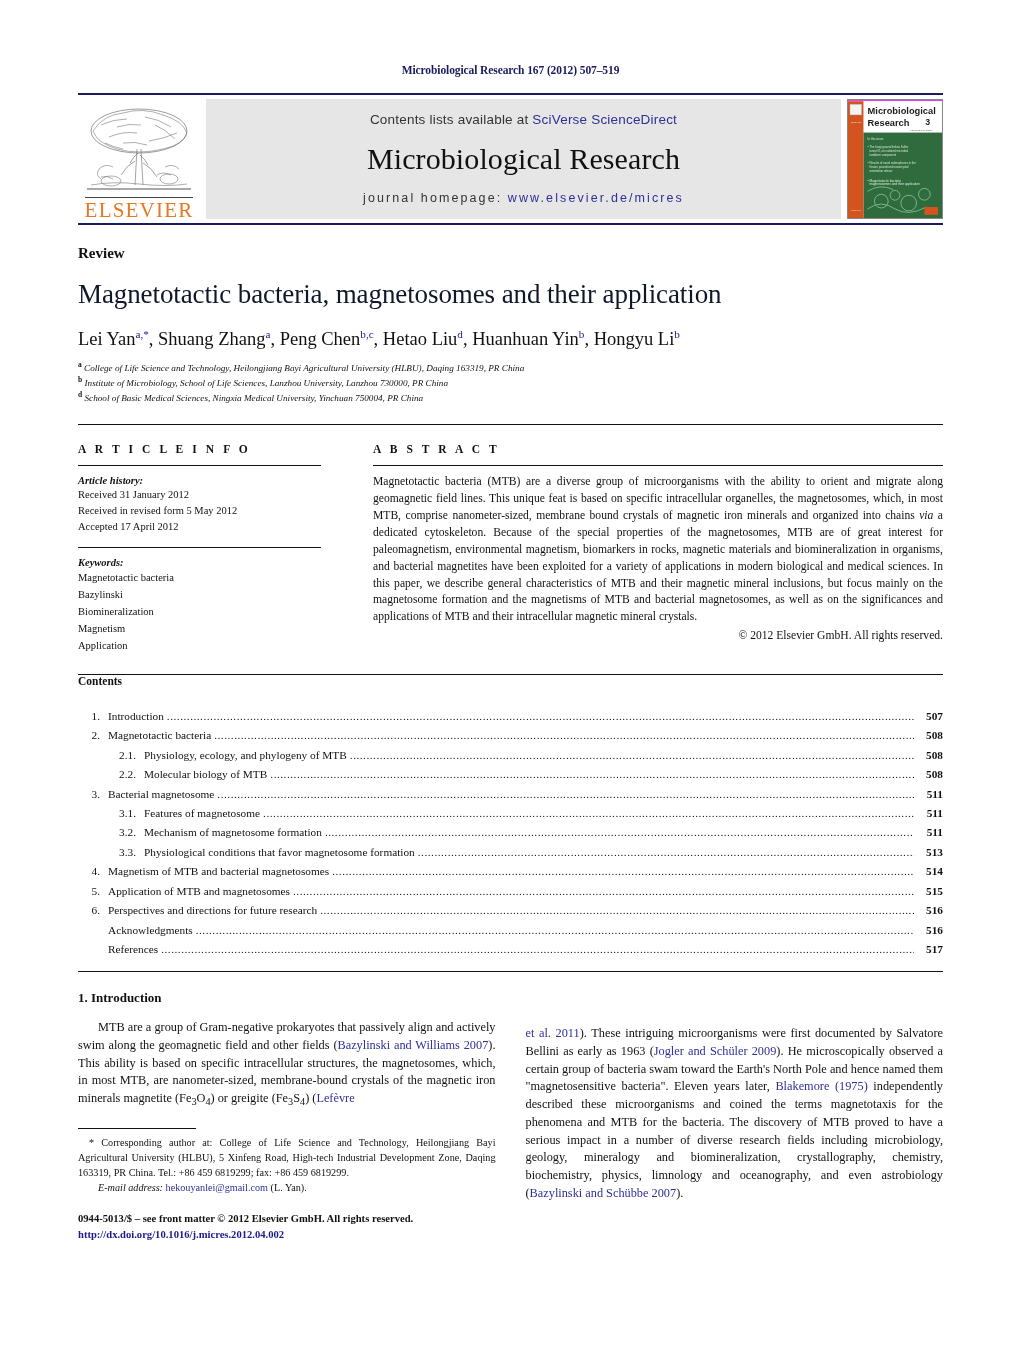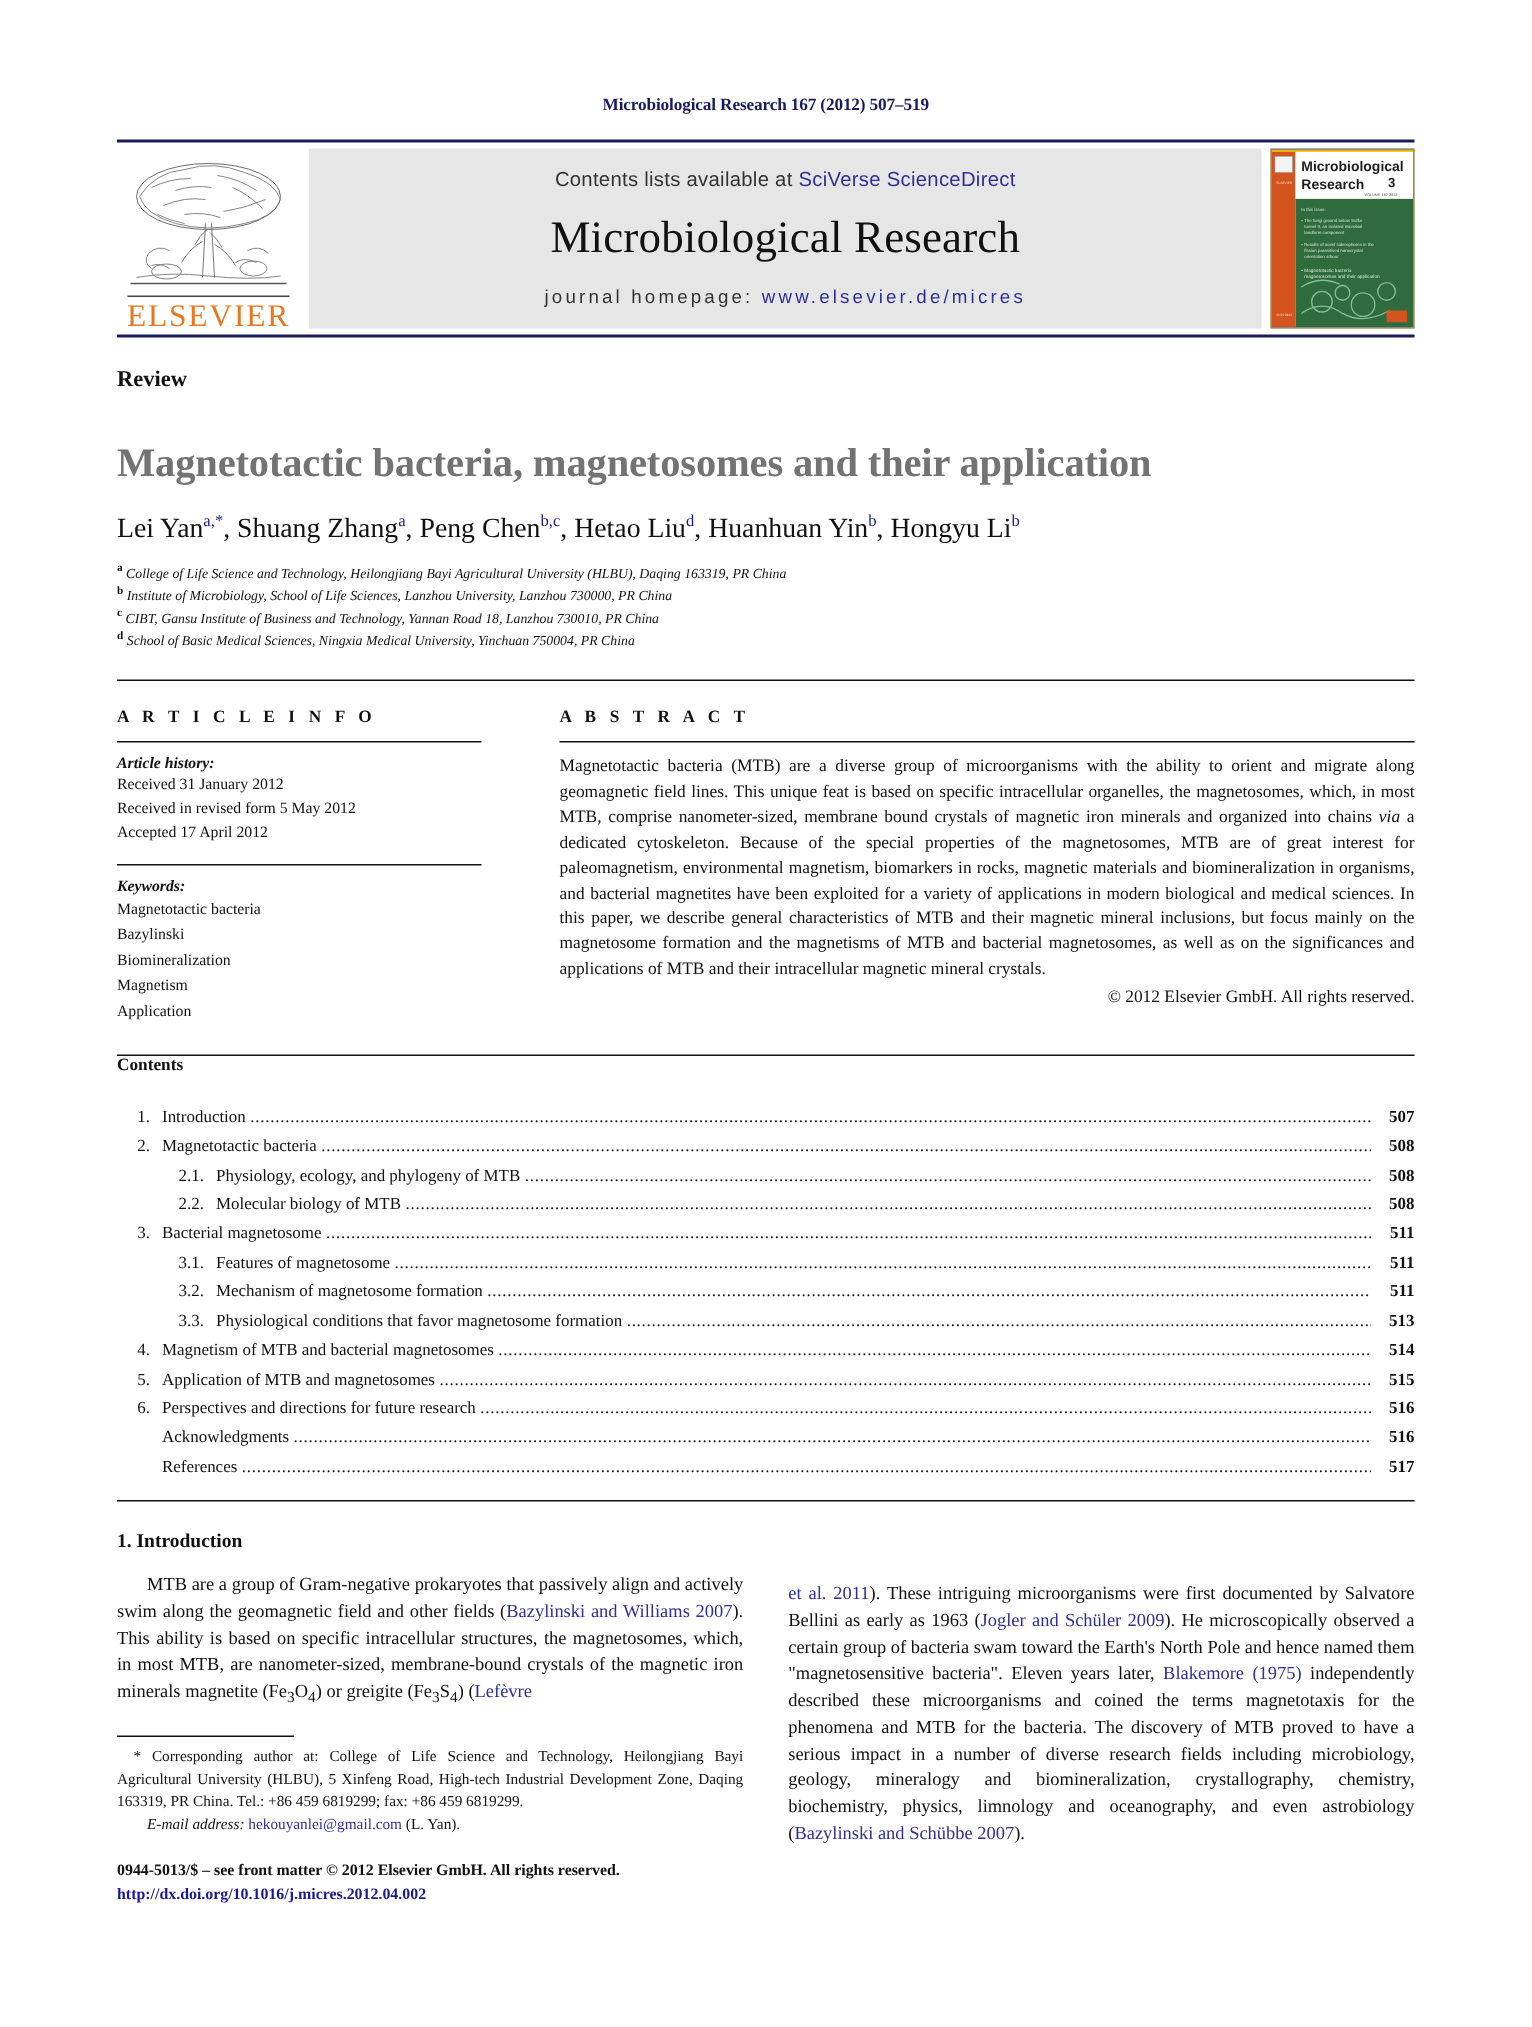--- a/index.html
+++ b/index.html
@@ -101,40 +101,40 @@
     color: #2f2f96;
   }
   .cover-thumb {
     flex: 0 0 96px;
     width: 96px;
     margin: 4px 0 4px 0;
     border: 1px solid #888;
     box-sizing: border-box;
     overflow: hidden;
     position: relative;
-    background: #eab308;
+    background: #d946ef;
   }
   .masthead-rule-bottom {
     border-top: 2.5px solid #1a1a5e;
     margin-top: 0px;
   }
 
   
   .doctype {
     margin-top: 20px;
     font-family: "Liberation Serif", serif;
     font-size: 15px;
     font-weight: bold;
     color: #111;
   }
   .article-title {
-    margin-top: 31px;
+    margin-top: 17px;
     font-size: 27px;
-    font-weight: bold;
-    color: #737373;
+    font-weight: normal;
+    color: #0f172a;
     line-height: 1.15;
     letter-spacing: -0.1px;
   }
   .authors {
     margin-top: 13px;
     font-size: 18.5px;
     color: #111;
     line-height: 1.2;
   }
   .authors sup {
@@ -424,21 +424,20 @@
   <div class="masthead-rule-bottom"></div>
 
   <div class="doctype">Review</div>
   <h1 class="article-title">Magnetotactic bacteria, magnetosomes and their application</h1>
 
   <div class="authors"><span>Lei Yan</span><sup>a,*</sup>, <span>Shuang Zhang</span><sup>a</sup>, <span>Peng Chen</span><sup>b,c</sup>, <span>Hetao Liu</span><sup>d</sup>, <span>Huanhuan Yin</span><sup>b</sup>, <span>Hongyu Li</span><sup>b</sup></div>
 
   <div class="affiliations">
       <div><sup>a</sup> College of Life Science and Technology, Heilongjiang Bayi Agricultural University (HLBU), Daqing 163319, PR China</div>
       <div><sup>b</sup> Institute of Microbiology, School of Life Sciences, Lanzhou University, Lanzhou 730000, PR China</div>
-      <div><sup>c</sup> CIBT, Gansu Institute of Business and Technology, Yannan Road 18, Lanzhou 730010, PR China</div>
       <div><sup>d</sup> School of Basic Medical Sciences, Ningxia Medical University, Yinchuan 750004, PR China</div>
     </div>
 
   <div class="info-abstract">
 
     <div class="col-info">
       <div class="sec-head">A R T I C L E   I N F O</div>
       <div class="thin-rule"></div>
       <div class="info-label">Article history:</div>
       <div class="info-line">Received 31 January 2012</div>

